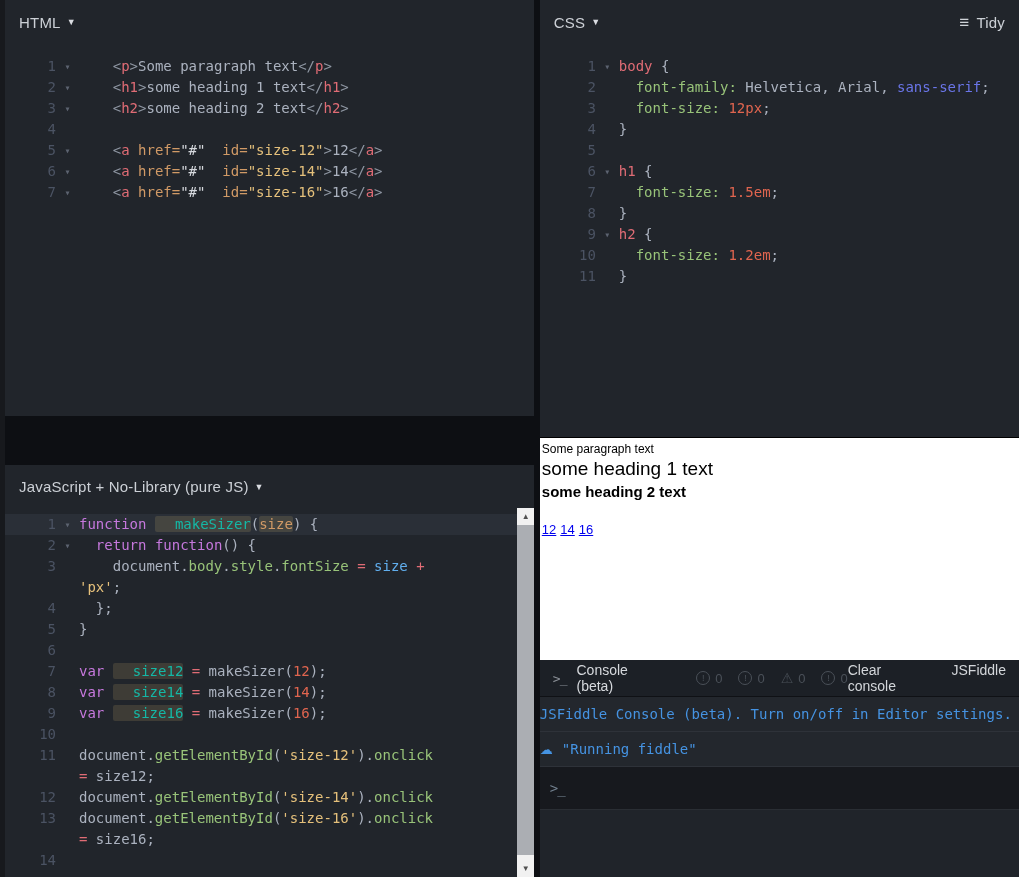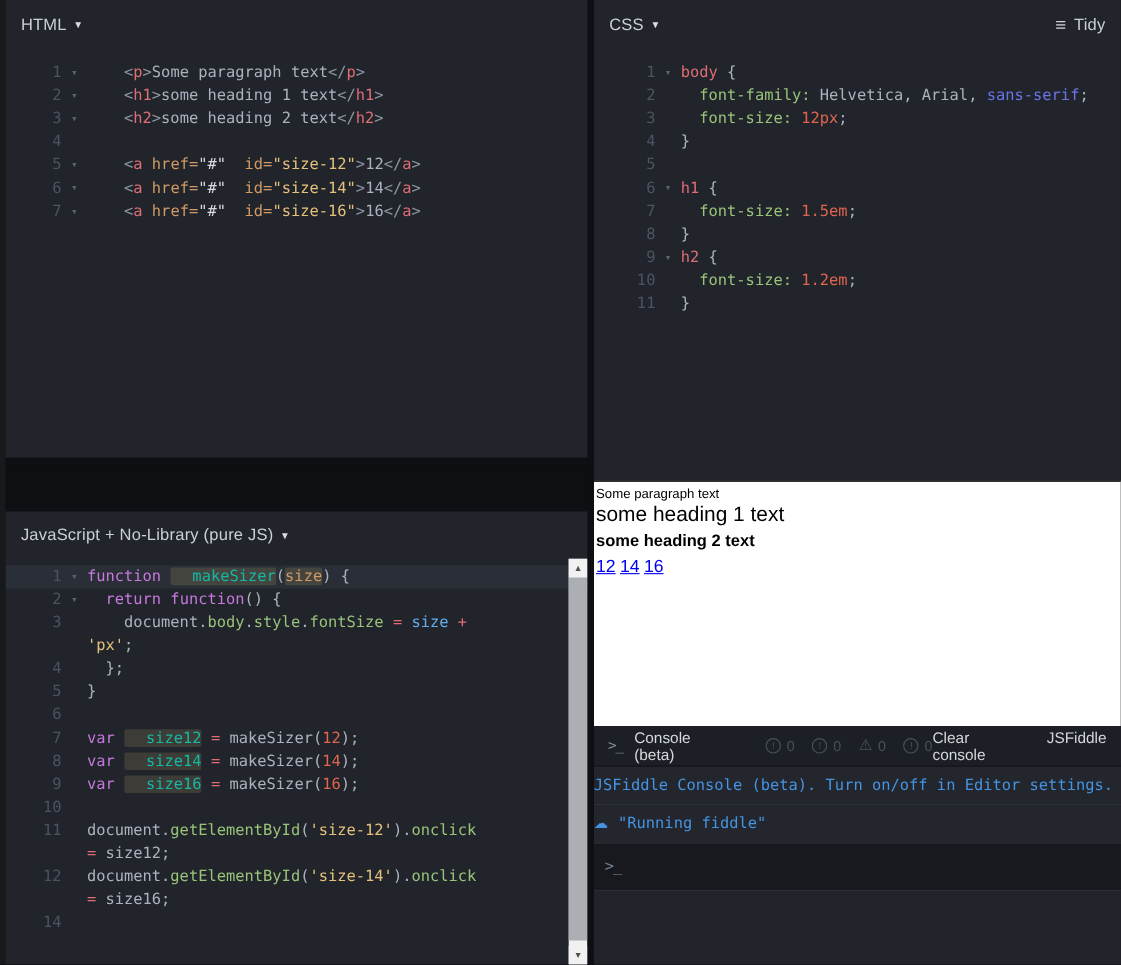--- a/index.html
+++ b/index.html
@@ -71,21 +71,21 @@
 
   
   .result {
     height:223px; background:#ffffff; border-top:1px solid #000;
     padding:1px 4px 0 2px; overflow:hidden; color:#000;
     font-family:"Liberation Sans", sans-serif;
   }
   .r-p  { font-size:12px; line-height:14px; margin-top:3px; }
   .r-h1 { font-size:19px; line-height:23px; font-weight:400; margin-top:1px; }
   .r-h2 { font-size:15px; line-height:17px; font-weight:700; margin-top:3px; }
-  .r-links { margin-top:7px; font-size:16px; }
+  .r-links { margin-top:22px; font-size:13px; }
   .r-links a { color:#0000EE; text-decoration:underline; margin-right:4px; cursor:pointer; }
 
   
   .console { height:217px; display:flex; flex-direction:column; background:#20242a; }
   .console-header {
     height:37px; flex:none; background:#1c2026; border-bottom:1px solid #0f1115;
     display:flex; align-items:center; padding:0 13px; color:#d6d9dd; font-size:14px;
   }
   .term-icon { font-family:"DejaVu Sans Mono", monospace; color:#8b9097; font-size:13px; margin-right:10px; letter-spacing:-1px; }
   .badges { display:inline-flex; align-items:center; gap:16px; margin-left:30px; }
@@ -149,20 +149,21 @@
           <div class="cm-row"><span class="ln">4</span><span class="fold"></span><span class="code-text"><span class="t-pln">  };</span></span></div>
           <div class="cm-row"><span class="ln">5</span><span class="fold"></span><span class="code-text"><span class="t-pln">}</span></span></div>
           <div class="cm-row"><span class="ln">6</span><span class="fold"></span><span class="code-text"></span></div>
           <div class="cm-row"><span class="ln">7</span><span class="fold"></span><span class="code-text"><span class="t-kw">var</span><span class="t-pln"> </span><span class="t-def">size12</span><span class="t-pln"> </span><span class="t-op">=</span><span class="t-pln"> makeSizer(</span><span class="t-num">12</span><span class="t-pln">);</span></span></div>
           <div class="cm-row"><span class="ln">8</span><span class="fold"></span><span class="code-text"><span class="t-kw">var</span><span class="t-pln"> </span><span class="t-def">size14</span><span class="t-pln"> </span><span class="t-op">=</span><span class="t-pln"> makeSizer(</span><span class="t-num">14</span><span class="t-pln">);</span></span></div>
           <div class="cm-row"><span class="ln">9</span><span class="fold"></span><span class="code-text"><span class="t-kw">var</span><span class="t-pln"> </span><span class="t-def">size16</span><span class="t-pln"> </span><span class="t-op">=</span><span class="t-pln"> makeSizer(</span><span class="t-num">16</span><span class="t-pln">);</span></span></div>
           <div class="cm-row"><span class="ln">10</span><span class="fold"></span><span class="code-text"></span></div>
           <div class="cm-row"><span class="ln">11</span><span class="fold"></span><span class="code-text"><span class="t-pln">document.</span><span class="t-prop">getElementById</span><span class="t-pln">(</span><span class="t-str">'size-12'</span><span class="t-pln">).</span><span class="t-prop">onclick</span></span></div>
           <div class="cm-row"><span class="ln"></span><span class="fold"></span><span class="code-text"><span class="t-op">=</span><span class="t-pln"> size12;</span></span></div>
           <div class="cm-row"><span class="ln">12</span><span class="fold"></span><span class="code-text"><span class="t-pln">document.</span><span class="t-prop">getElementById</span><span class="t-pln">(</span><span class="t-str">'size-14'</span><span class="t-pln">).</span><span class="t-prop">onclick</span></span></div>
+          <div class="cm-row"><span class="ln">13</span><span class="fold"></span><span class="code-text"><span class="t-pln">document.</span><span class="t-prop">getElementById</span><span class="t-pln">(</span><span class="t-str">'size-16'</span><span class="t-pln">).</span><span class="t-prop">onclick</span></span></div>
           <div class="cm-row"><span class="ln"></span><span class="fold"></span><span class="code-text"><span class="t-op">=</span><span class="t-pln"> size16;</span></span></div>
           <div class="cm-row"><span class="ln">14</span><span class="fold"></span><span class="code-text"></span></div>
         </div>
       <div class="scrollbar">
         <div class="sb-btn up">▲</div>
         <div class="sb-thumb"></div>
         <div class="sb-btn down">▼</div>
       </div>
     </div>
   </div>

